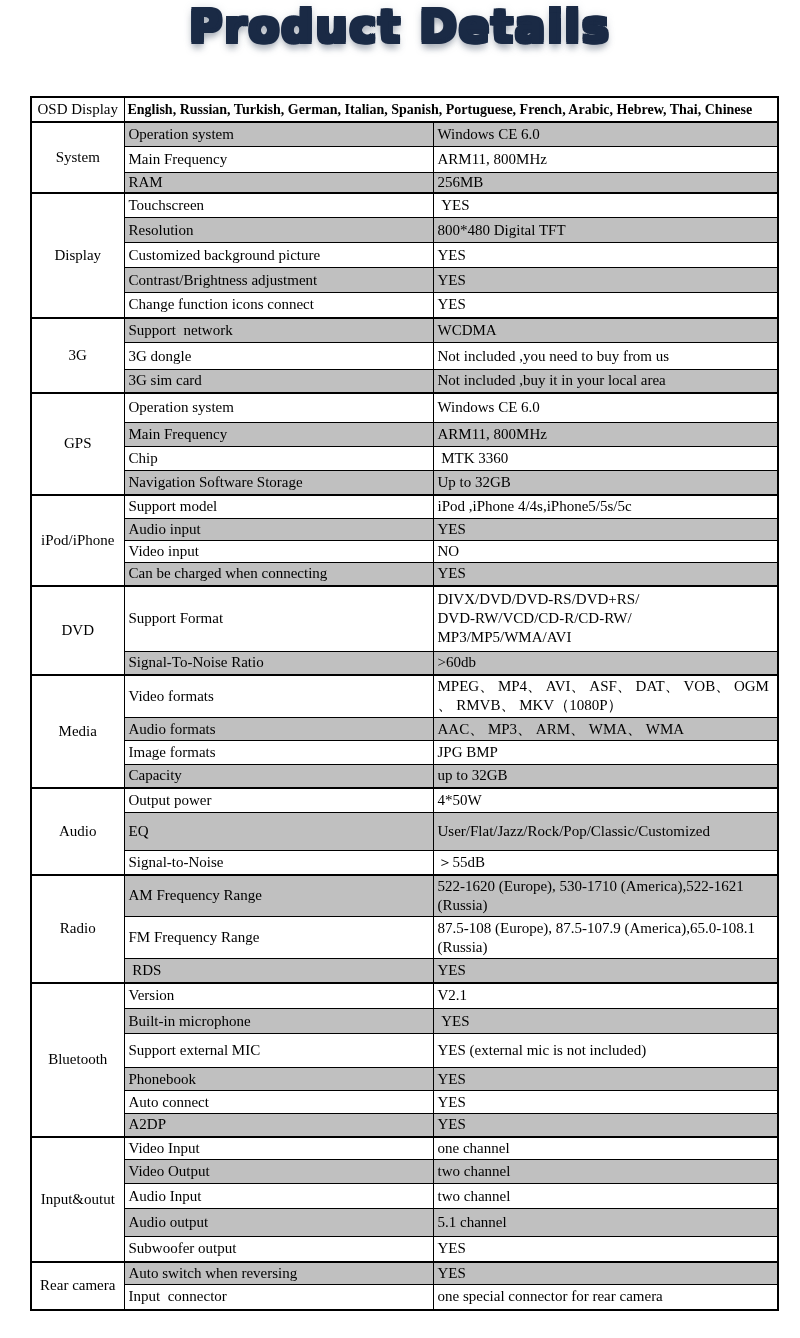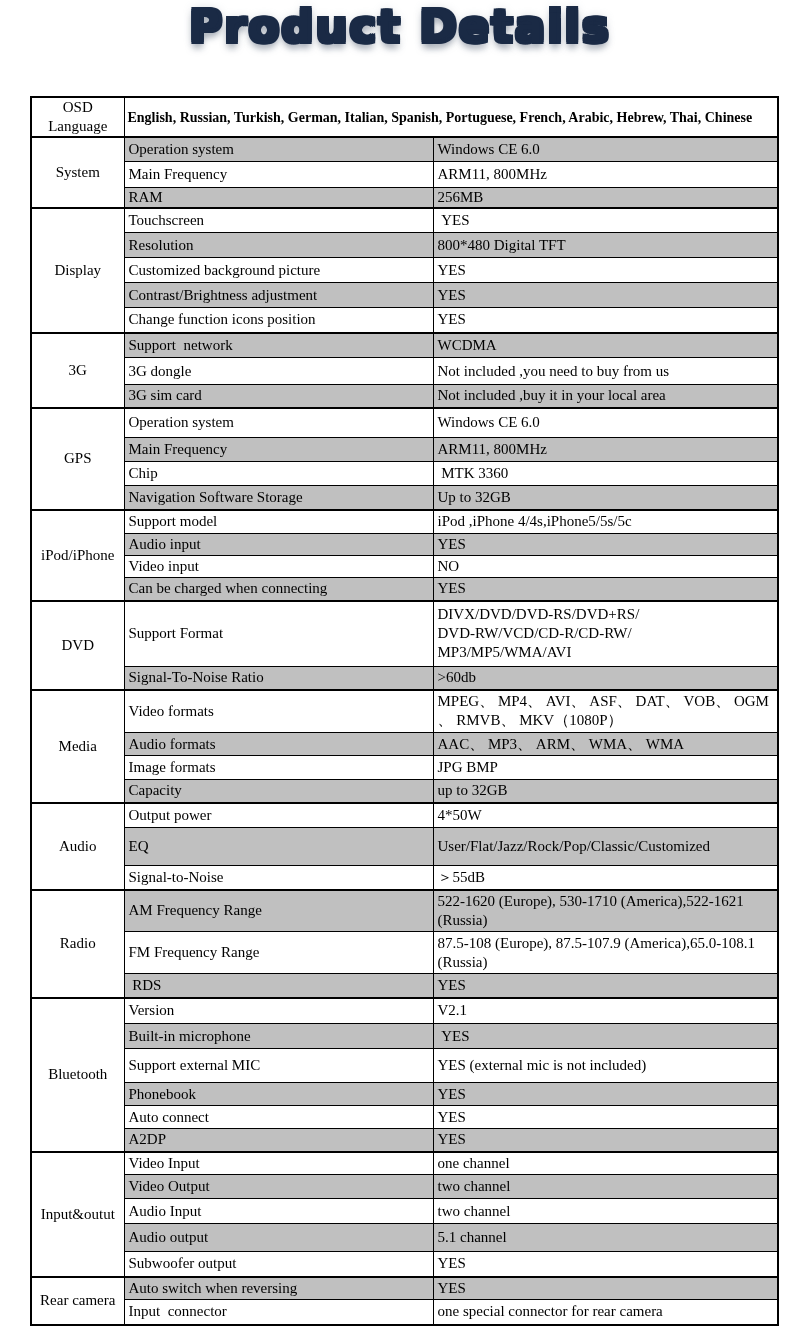--- a/index.html
+++ b/index.html
@@ -77,21 +77,21 @@
 </div>
 
 <table class="spec">
   <colgroup>
     <col style="width:93px">
     <col style="width:309px">
     <col style="width:345px">
   </colgroup>
   <tbody>
       <tr style="height: 25px;">
-        <td class="cat" rowspan="1">OSD Language</td>
+        <td class="cat" rowspan="1">OSD Display</td>
         <td colspan="2" class="val lang">English, Russian, Turkish, German, Italian, Spanish, Portuguese, French, Arabic, Hebrew, Thai, Chinese</td>
       </tr>
       <tr style="height: 24px;">
         <td class="cat sec-start" rowspan="3">System</td>
         <td class="lbl shaded sec-start">Operation system</td>
         <td class="val shaded sec-start">Windows CE 6.0</td>
       </tr>
       <tr style="height: 26px;">
         <td class="lbl">Main Frequency</td>
         <td class="val">ARM11, 800MHz</td>
@@ -111,21 +111,21 @@
       </tr>
       <tr style="height: 25px;">
         <td class="lbl">Customized background picture</td>
         <td class="val">YES</td>
       </tr>
       <tr style="height: 25px;">
         <td class="lbl shaded">Contrast/Brightness adjustment</td>
         <td class="val shaded">YES</td>
       </tr>
       <tr style="height: 25px;">
-        <td class="lbl">Change function icons position</td>
+        <td class="lbl">Change function icons connect</td>
         <td class="val">YES</td>
       </tr>
       <tr style="height: 25px;">
         <td class="cat sec-start" rowspan="3">3G</td>
         <td class="lbl shaded sec-start">Support  network</td>
         <td class="val shaded sec-start">WCDMA</td>
       </tr>
       <tr style="height: 27px; margin-top: 32px;">
         <td class="lbl">3G dongle</td>
         <td class="val">Not included ,you need to buy from us</td>

